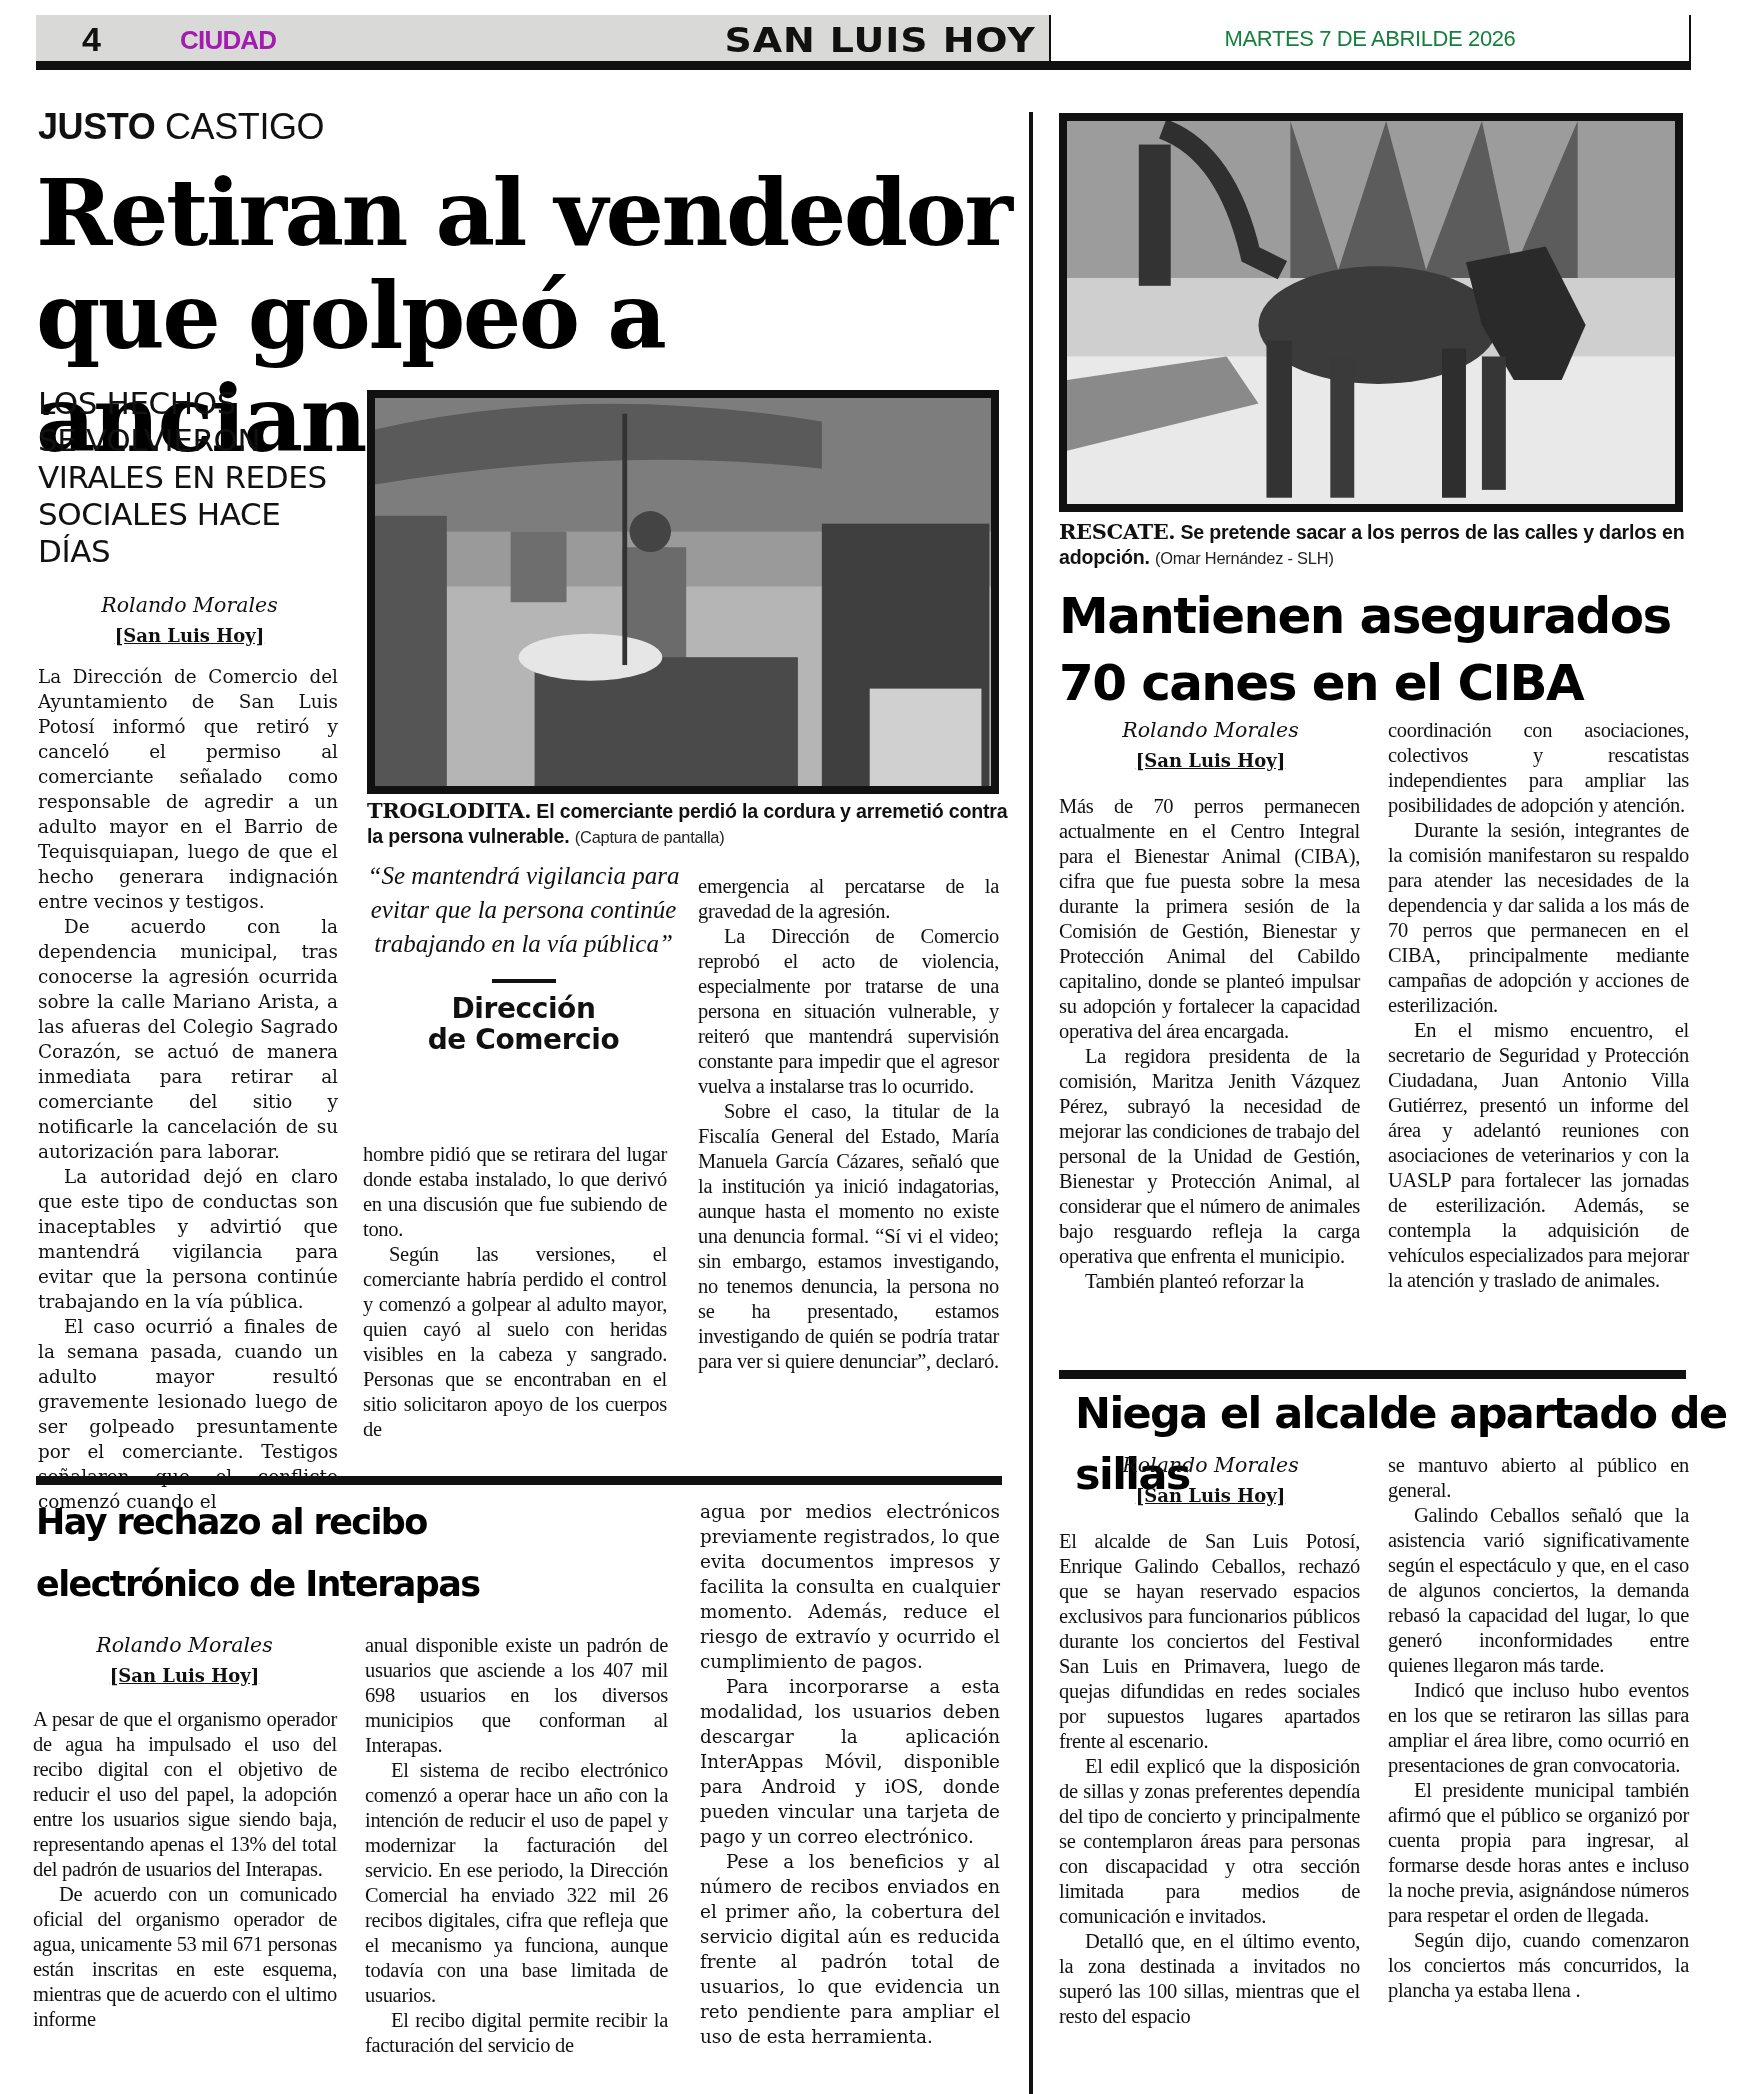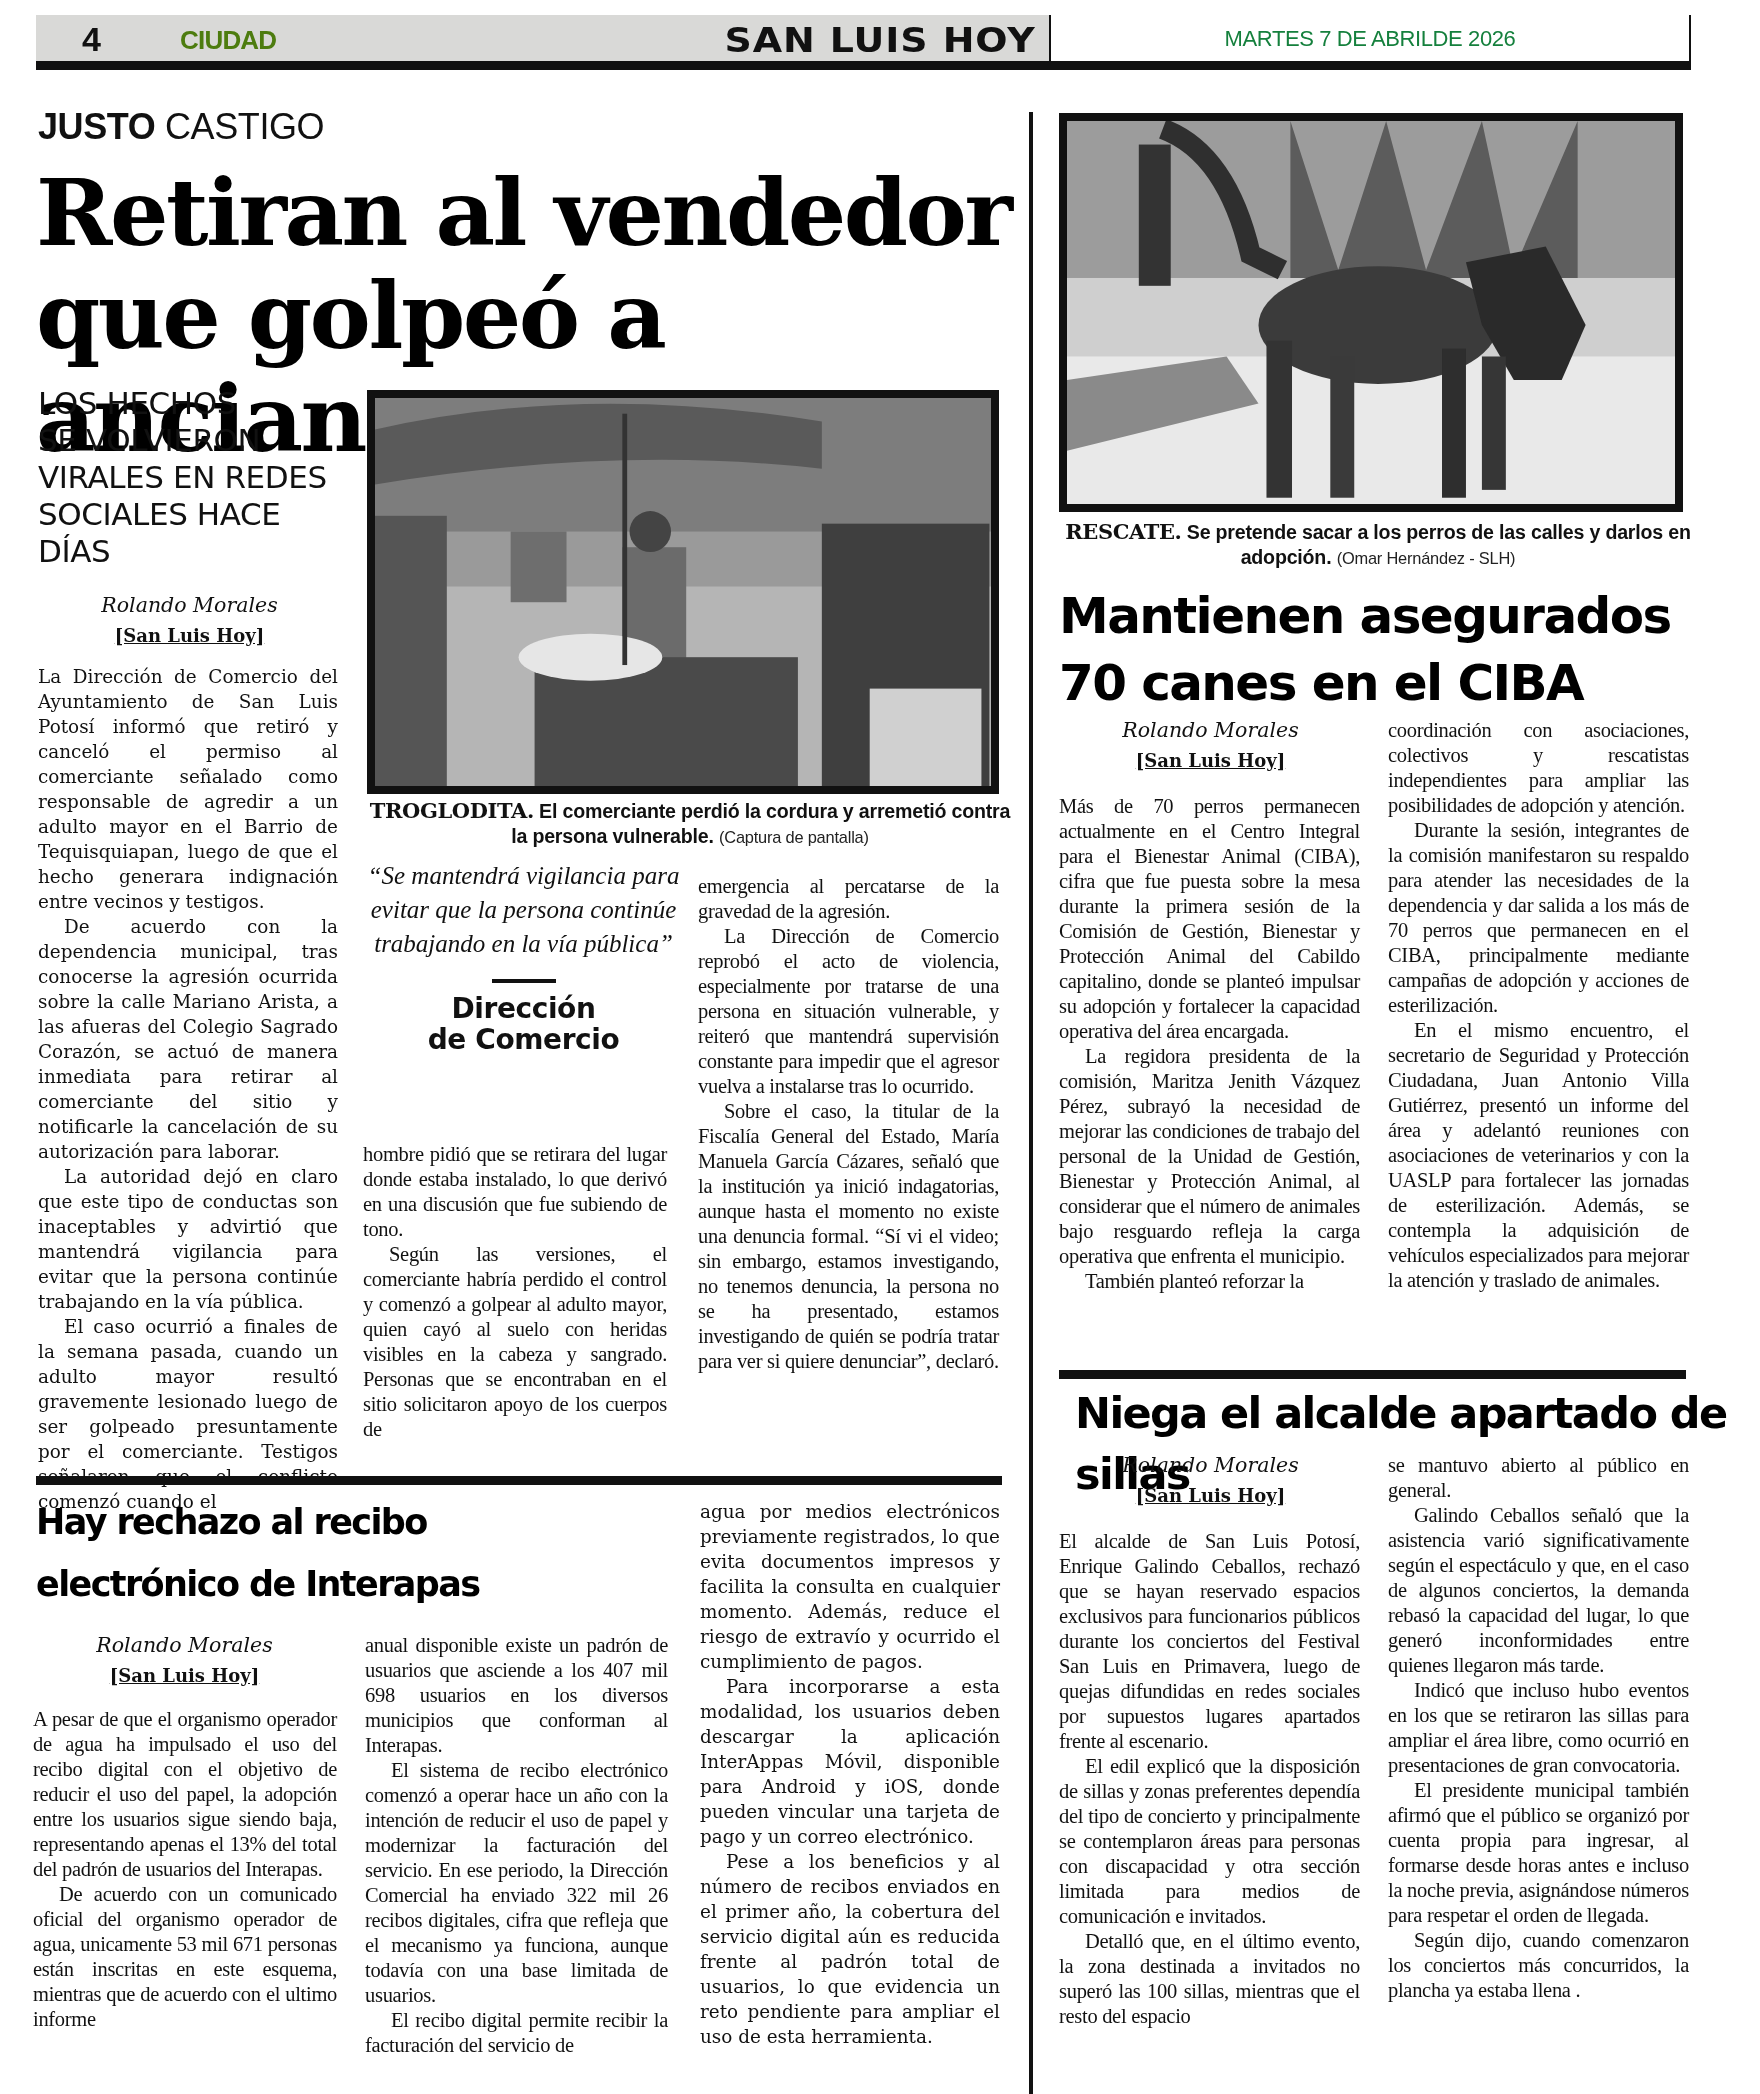--- a/index.html
+++ b/index.html
@@ -5,21 +5,21 @@
   * { box-sizing: border-box; margin: 0; padding: 0; }
   html, body { width: 1760px; height: 2095px; background: #ffffff; overflow: hidden; }
   body { position: relative; font-family: "DejaVu Serif", serif; color: #111; }
 
   
   .masthead { position: absolute; left: 36px; top: 14.7px; width: 1655px; height: 56px; }
   .mast-grey { position: absolute; left: 0; top: 0; width: 1013px; height: 46px; background: #d9d9d7; }
   .mast-white { position: absolute; left: 1013px; top: 0; width: 642px; height: 46px; background: #fff; border-left: 2.5px solid #111; border-right: 2.5px solid #111; }
   .mast-bar { position: absolute; left: 0; top: 46px; width: 1655px; height: 9.8px; background: #111; }
   .page-num { position: absolute; left: 46px; top: 4.9px; font: 700 34px "Liberation Sans", sans-serif; color: #111; }
-  .section-name { position: absolute; left: 144px; top: 10.6px; font: 700 26px "Liberation Sans Narrow", "Liberation Sans", sans-serif; color: #4d7c0f; letter-spacing: -0.8px; }
+  .section-name { position: absolute; left: 144px; top: 10.6px; font: 700 26px "Liberation Sans Narrow", "Liberation Sans", sans-serif; color: #a21caf; letter-spacing: -0.8px; }
   .paper-name { position: absolute; right: 655px; top: 6.5px; font: 900 33px "DejaVu Sans", sans-serif; letter-spacing: 0.8px; color: #111; transform: scaleX(1.15); transform-origin: right center; }
   .paper-date { position: absolute; left: 1013px; width: 642px; top: 11.5px; text-align: center; font: 400 22px "Liberation Sans", sans-serif; color: #15803d; letter-spacing: -0.4px; }
 
   
   .vdivider { position: absolute; left: 1029px; top: 112px; width: 4.1px; height: 1983px; background: #111; }
 
   
   .kicker { position: absolute; left: 38px; top: 106px; font: 400 36px "Liberation Sans", sans-serif; letter-spacing: -0.4px; }
   .kicker b { font-weight: 900; }
   .headline-main { position: absolute; left: 36px; top: 162px; width: 982px; font: 900 92px/103px "DejaVu Serif", serif; letter-spacing: -2.5px; color: #000; }
@@ -31,21 +31,21 @@
   .byline .outlet { font: 700 18px "DejaVu Serif", serif; display: block; margin-top: 8px; text-decoration: underline; }
 
   .col { position: absolute; font: 400 18.4px/25px "DejaVu Serif", serif; text-align: justify; hyphens: manual; color: #111; }
   .col p { text-indent: 0; }
   .col p + p { text-indent: 26px; }
   .col.cond { font-family: "Liberation Serif", serif; font-size: 20.5px; line-height: 25px; letter-spacing: -0.3px; }
 
   .photo { position: absolute; border: 8.2px solid #111; overflow: hidden; }
   .photo svg { display: block; width: 100%; height: 100%; }
 
-  .caption { position: absolute; font: 400 19.6px/24.5px "Liberation Sans", sans-serif; letter-spacing: -0.2px; text-align: center; }
+  .caption { position: absolute; font: 400 19.6px/24.5px "Liberation Sans", sans-serif; letter-spacing: -0.2px; }
   .caption .cap-lead { font: 900 21px "DejaVu Serif", serif; letter-spacing: -0.4px; }
   .caption .cap-credit { font-size: 16.4px; font-weight: 400; color: #222; }
   .caption .cap-body { font-weight: 700; }
 
   .pullquote { position: absolute; left: 360px; top: 859px; width: 327px; text-align: center; }
   .pullquote .pq-text { font: italic 400 25px/34px "Liberation Serif", serif; color: #111; display: block; }
   .pullquote .pq-rule { width: 64px; height: 4.1px; background: #111; margin: 18px auto 9.8px; }
   .pullquote .pq-source { font: 700 28px/31px "DejaVu Sans", sans-serif; letter-spacing: -0.4px; display: block; }
 
   .hrule { position: absolute; background: #111; }

